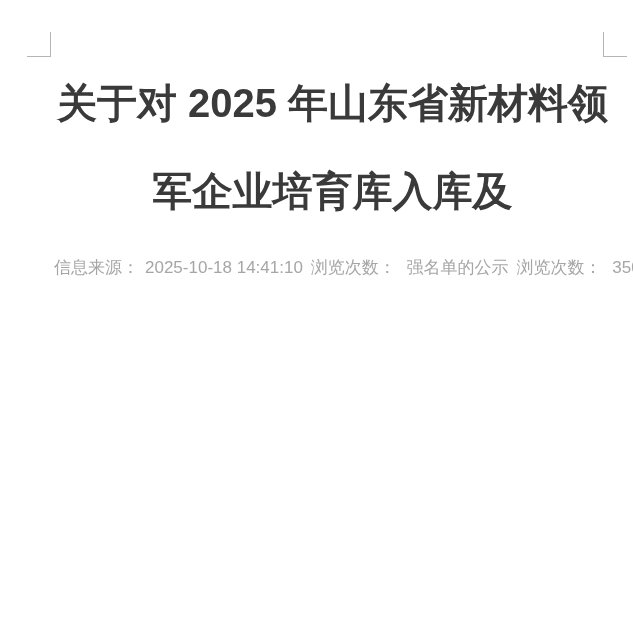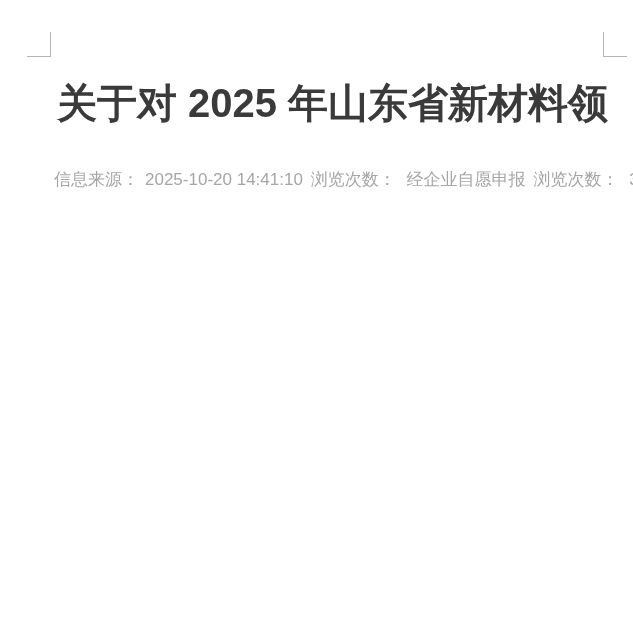--- a/index.html
+++ b/index.html
@@ -80,21 +80,22 @@
 
 <div class="page">
 
   <div class="crop-mark left"></div>
   <div class="crop-mark right"></div>
 
   <div class="content">
 
     <div class="title-block">
       <div class="title-line">关于对 2025 年山东省新材料领</div>
+      <div class="title-line">军企业培育库入库及</div>
     </div>
 
     <div class="meta-bar">
-      <span class="meta-label">信息来源：</span><span class="meta-value">2025-10-20 14:41:10</span><span class="meta-label">浏览次数：</span> <span class="meta-value">经企业自愿申报</span><span class="meta-label">浏览次数：</span> <span class="meta-value">3500 次</span>
+      <span class="meta-label">信息来源：</span><span class="meta-value">2025-10-18 14:41:10</span><span class="meta-label">浏览次数：</span> <span class="meta-value">强名单的公示</span><span class="meta-label">浏览次数：</span> <span class="meta-value">3500 次</span>
     </div>
 
 
   </div>
 </div>
 
 </body></html>

